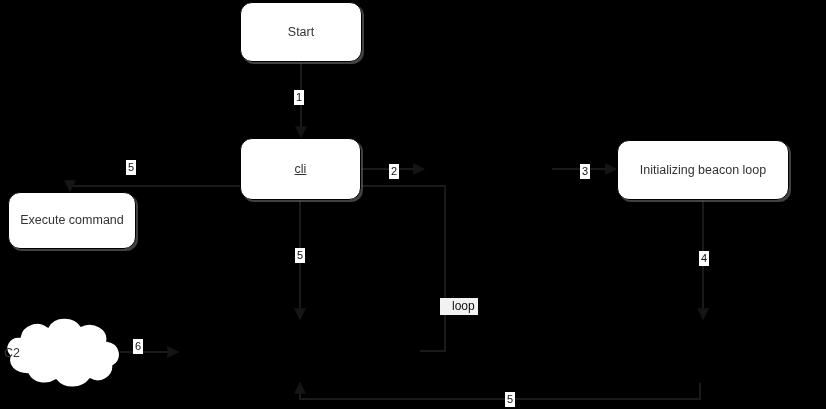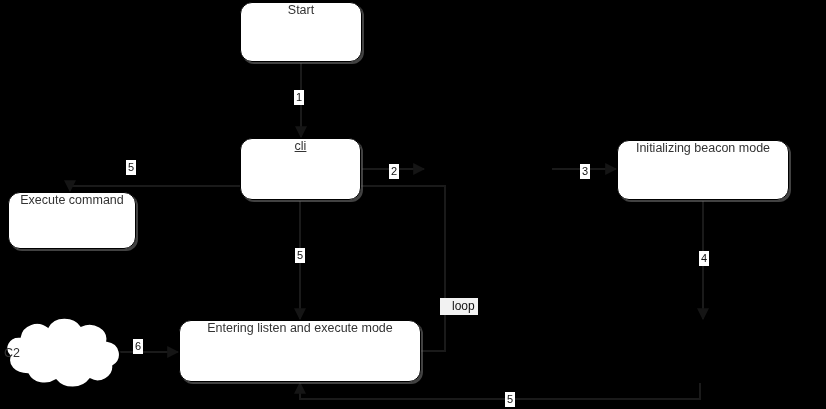--- a/index.html
+++ b/index.html
@@ -25,21 +25,21 @@
     height: 409px;
     pointer-events: none;
   }
   .node {
     position: absolute;
     box-sizing: border-box;
     background: #ffffff;
     border: 1px solid #000000;
     border-radius: 12px;
     display: flex;
-    align-items: flex-start;
+    align-items: center;
     justify-content: center;
     color: #333333;
     font-size: 12.5px;
     line-height: 1.2;
     text-align: center;
     box-shadow: 2px 2px 0 rgba(120,120,120,0.55);
   }
   .edge-label {
     position: absolute;
     background: #ffffff;
@@ -106,39 +106,36 @@
   <div class="node" style="left:240px; top:2px; width:122px; height:60px;">
     <span>Start</span>
   </div>
 
   <div class="node" style="left:240px; top:138px; width:121px; height:62px;text-decoration:underline;">
     <span>cli</span>
   </div>
 
 
   <div class="node" style="left:617px; top:140px; width:172px; height:60px;">
-    <span>Initializing beacon mode</span>
+    <span>Initializing beacon loop</span>
   </div>
 
   <div class="node" style="left:8px; top:192px; width:128px; height:57px;">
     <span>Execute command</span>
   </div>
 
   <div class="cloud" style="left:4px; top:310px; width:122px; height:84px;">
     <svg width="122" height="84" viewBox="0 0 122 84">
       <path d="M24,64 C10,64 3,55 6,46 C-2,38 5,26 16,27 C18,14 34,9 44,17
                C50,5 70,5 77,16 C90,10 105,19 103,31 C117,33 120,49 109,56
                C110,67 96,75 86,69 C78,80 60,80 52,70 C43,76 29,74 24,64 Z" fill="#ffffff" stroke="#000000" stroke-width="1.6"></path>
     </svg>
     <div class="cloud-text">C2</div>
   </div>
 
-  <div class="node" style="left:179px; top:320px; width:242px; height:62px;">
-    <span>Entering listen and execute mode</span>
-  </div>
 
 
   <div class="edge-label" style="left:294px; top:90px;"><span>1</span></div>
 
   <div class="edge-label" style="left:389px; top:164px;"><span>2</span></div>
 
   <div class="edge-label" style="left:580px; top:164px;"><span>3</span></div>
 
   <div class="edge-label" style="left:699px; top:251px;"><span>4</span></div>
 

